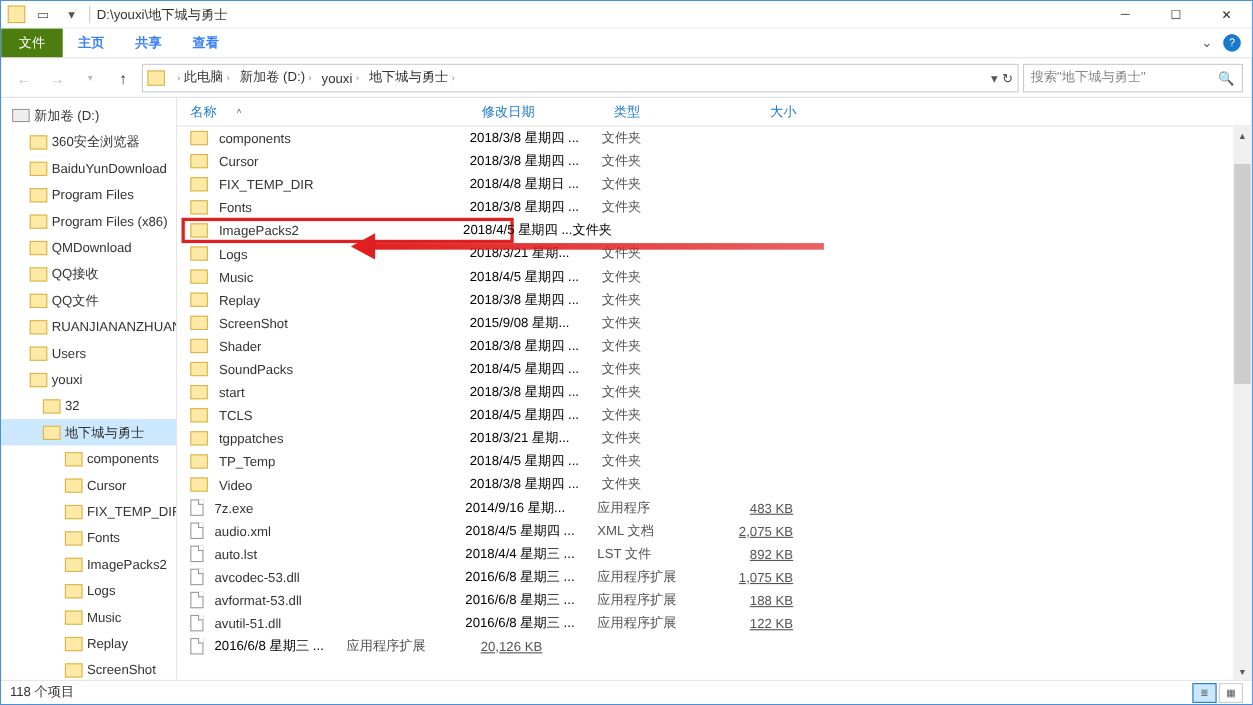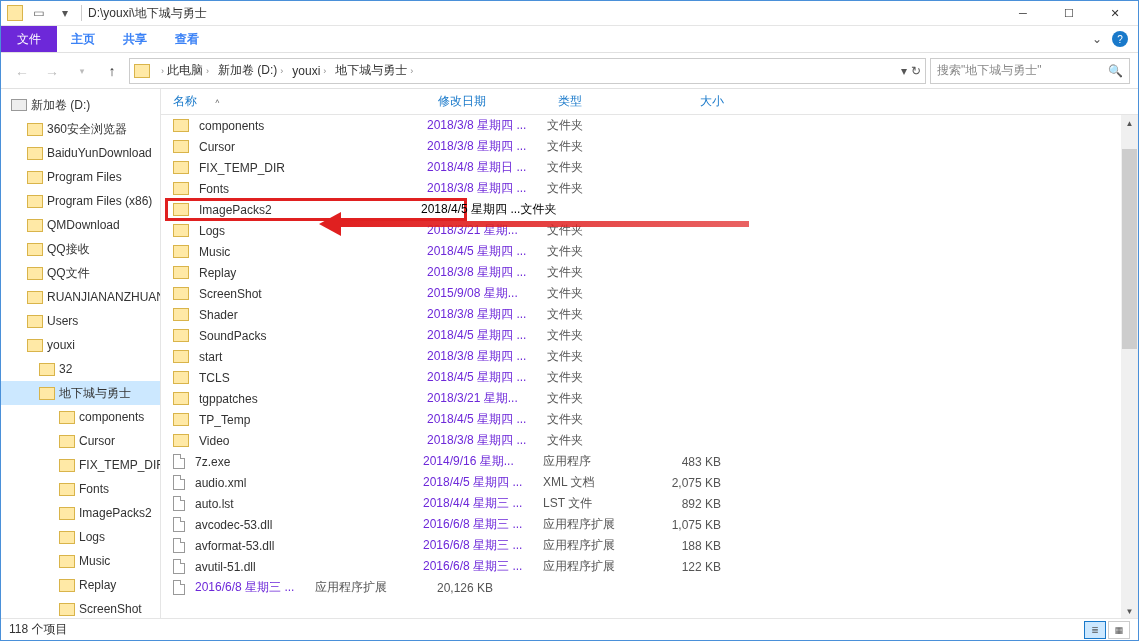--- a/index.html
+++ b/index.html
@@ -10,21 +10,21 @@
 .titlebar .ico { width: 16px; height: 16px; background: #ffe9a6; border: 1px solid #d9b44a; margin-right: 6px; }
 .titlebar .qat { display: flex; gap: 6px; align-items: center; }
 .titlebar .qat span { width: 20px; height: 20px; display: flex; align-items: center; justify-content: center; color: #555; }
 .titlebar .sep { width: 1px; height: 16px; background: #ccc; margin: 0 6px; }
 .titlebar .path { color: #333; }
 .titlebar .winbtns { margin-left: auto; display: flex; }
 .titlebar .winbtns div { width: 46px; height: 25px; display: flex; align-items: center; justify-content: center; color: #333; font-size: 11px; }
 
 
 .ribbon { height: 27px; background: #fff; display: flex; align-items: stretch; border-bottom: 1px solid #e1e1e1; position: relative; }
-.ribbon .file { background: #6d28d9; color: #fff; padding: 0 16px; display: flex; align-items: center; }
+.ribbon .file { background: #4d7c0f; color: #fff; padding: 0 16px; display: flex; align-items: center; }
 .ribbon .tab { padding: 0 14px; display: flex; align-items: center; color: #3b82f6; font-weight: bold; }
 .ribbon .right { margin-left: auto; display: flex; align-items: center; gap: 10px; padding-right: 10px; }
 .ribbon .help { width: 16px; height: 16px; border-radius: 50%; background: #1979ca; color: #fff; display: flex; align-items: center; justify-content: center; font-size: 10px; }
 
 
 .navbar { height: 36px; display: flex; align-items: center; padding: 4px 8px; gap: 4px; border-bottom: 1px solid #e1e1e1; }
 .navbtn { width: 26px; height: 26px; display: flex; align-items: center; justify-content: center; color: #bbb; font-size: 14px; }
 .navbtn.active { color: #333; }
 .addr { flex: 1; height: 26px; border: 1px solid #ccc; display: flex; align-items: center; padding: 0 4px; gap: 2px; }
 .addr .fico { width: 16px; height: 14px; background: #ffe9a6; border: 1px solid #d9b44a; margin-right: 4px; }
@@ -54,23 +54,23 @@
 .c-size { width: 80px; text-align: right; padding-right: 12px; }
 .sort-ind { font-size: 8px; color: #666; }
 
 .rows { overflow-y: auto; height: 505px; }
 .row { display: flex; height: 21px; align-items: center; color: #333; padding-left: 12px; }
 .row .ico { width: 16px; height: 13px; margin-right: 10px; flex-shrink: 0; }
 .row .ico.folder { background: #ffe9a6; border: 1px solid #d9b44a; }
 .row .ico.file { background: #fff; border: 1px solid #999; position: relative; height: 15px; width: 12px; }
 .row .ico.file::after { content: ""; position: absolute; top: -1px; right: -1px; width: 4px; height: 4px; background: #fff; border-left: 1px solid #999; border-bottom: 1px solid #999; }
 .row .nm { width: 228px; white-space: nowrap; overflow: hidden; }
-.row .dt { width: 120px; color: #6d28d9; white-space: nowrap; }
+.row .dt { width: 120px; color: #000000; white-space: nowrap; }
 .row .tp { width: 110px; color: #555; }
-.row .sz { width: 80px; text-align: right; padding-right: 12px; color: #555; }
+.row .sz { width: 80px; text-align: right; padding-right: 12px; color: #555; text-decoration: underline; }
 .row.hl { outline: 3px solid #e02020; outline-offset: -2px; margin-left: 5px; padding-left: 7px; width: 300px; }
 
 
 .arrow { position: absolute; top: 215px; left: 318px; width: 430px; height: 16px; pointer-events: none; }
 .arrow .shaft { position: absolute; top: 5px; left: 18px; right: 0; height: 6px; background: linear-gradient(to right, #e02020, rgba(224,32,32,0.7)); }
 .arrow .head { position: absolute; top: -4px; left: 0; width: 0; height: 0; border-top: 12px solid transparent; border-bottom: 12px solid transparent; border-right: 22px solid #e02020; }
 
 
 .status { position: absolute; bottom: 0; left: 0; right: 0; height: 22px; border-top: 1px solid #e5e5e5; display: flex; align-items: center; padding: 0 8px; color: #333; background: #fff; justify-content: space-between; }
 .status .views { margin-left: auto; display: flex; gap: 2px; }

